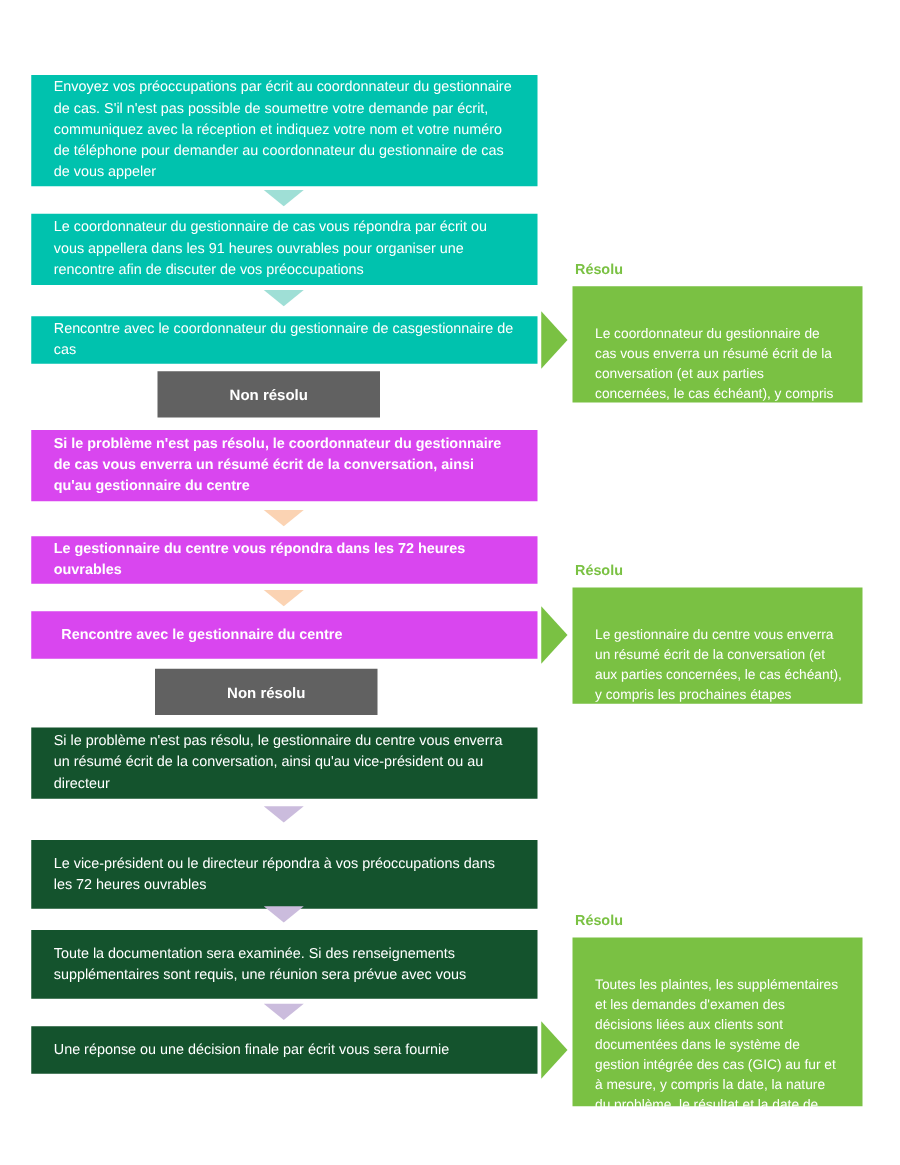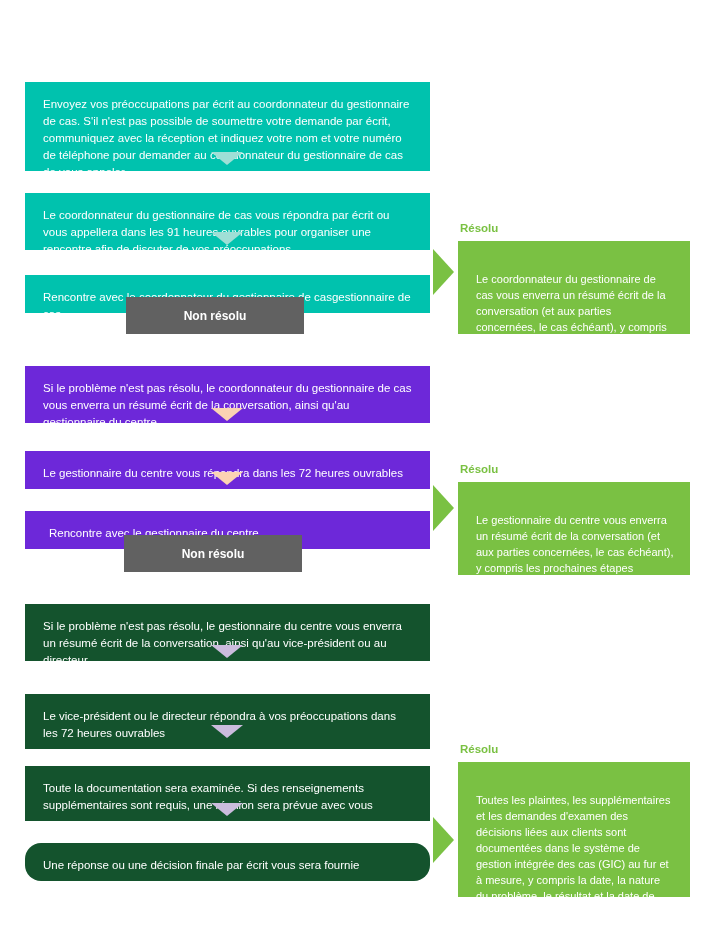--- a/index.html
+++ b/index.html
@@ -26,27 +26,26 @@
   .step {
     position: absolute;
     left: 25px;
     width: 405px;
     box-sizing: border-box;
     padding: 14px 18px 14px 18px;
     color: #ffffff;
     font-size: 11.5px;
     line-height: 17px;
     display: flex;
-    align-items: flex-start;
-    margin-top: 22px;
+    align-items: center;
   }
   .step .txt { display: block; }
 
   .teal  { background: #00c2ae; }
-  .orange{ background: #6d28d9; }
+  .orange{ background: #d946ef; font-weight: bold; }
   .purple{ background: #14532d; }
 
   
   .decision {
     position: absolute;
     width: 178px;
     height: 37px;
     background: #616161;
     color: #ffffff;
     font-size: 12px;
@@ -76,21 +75,21 @@
     border-bottom: 23px solid transparent;
     border-left: 21px solid #7ac143;
   }
 
   
   .resolved-group { position: absolute; left: 458px; width: 240px; }
   .resolved-label {
     color: #7ac143;
     font-size: 11.5px;
     font-weight: bold;
-    margin: 12px 0 6px 2px;
+    margin: 0 0 6px 2px;
     line-height: 14px;
   }
   .resolved-box {
     background: #7ac143;
     color: #ffffff;
     font-size: 11px;
     line-height: 16px;
     box-sizing: border-box;
     padding: 30px 16px 16px 18px;
     width: 232px;
@@ -156,21 +155,21 @@
   </div>
 
   <div class="down-arrow down-purple" style="left:211px; top:725px;"></div>
 
   <div class="step purple" style="top:744px; height:55px;">
     <span class="txt">Toute la documentation sera examinée. Si des renseignements supplémentaires sont requis, une réunion sera prévue avec vous</span>
   </div>
 
   <div class="down-arrow down-purple" style="left:211px; top:803px;"></div>
 
-  <div class="step purple" style="top:821px; height:38px;border-radius:16px;">
+  <div class="step purple" style="top:821px; height:38px;">
     <span class="txt">Une réponse ou une décision finale par écrit vous sera fournie</span>
   </div>
 
   <div class="right-arrow" style="left:433px; top:817px;"></div>
 
   <div class="resolved-group" style="top:209px;">
     <div class="resolved-label">Résolu</div>
     <div class="resolved-box" style="height:93px;">
       <span>Le coordonnateur du gestionnaire de cas vous enverra un résumé écrit de la conversation (et aux parties concernées, le cas échéant), y compris les prochaines étapes convenues</span>
     </div>

